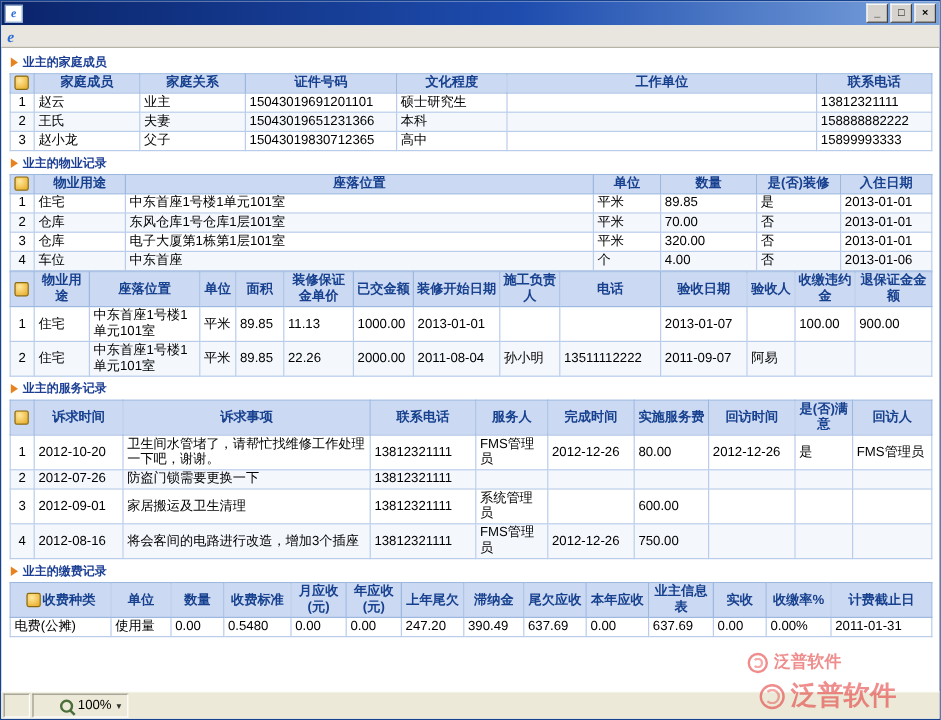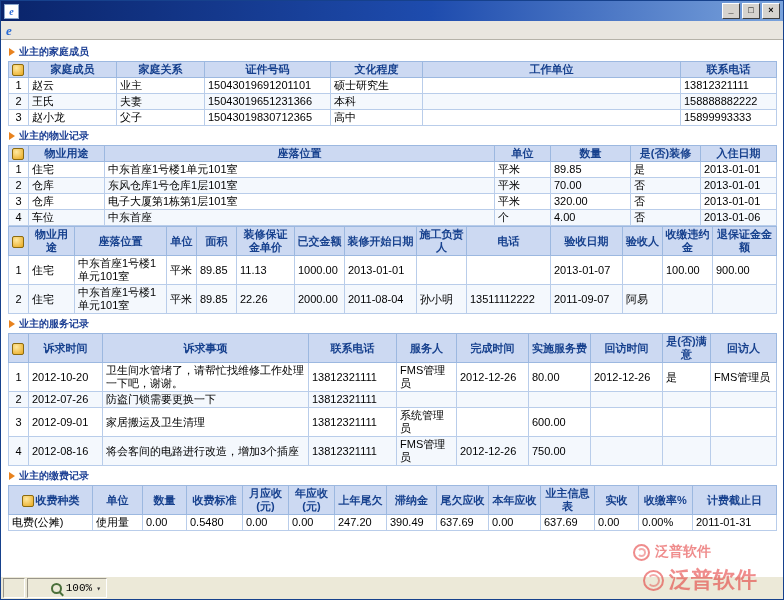--- a/index.html
+++ b/index.html
@@ -51,31 +51,31 @@
     border:1px solid #8a6a10;border-radius:2px;}
   th .mini-icon{margin-right:2px;}
   
   .statusbar{flex:0 0 auto;height:20px;background:#ece9d8;border-top:1px solid #fff;
     display:flex;align-items:stretch;gap:2px;padding:1px 2px;font-size:11px;color:#000;}
   .sb-panel{border:1px solid;border-color:#9a968a #fff #fff #9a968a;
     display:flex;align-items:center;gap:4px;padding:0 5px;box-sizing:border-box;}
   .sb-status{flex:1;}
   .sb-spacer{width:22px;}
   .sb-zone{width:112px;}
-  .sb-zoom{width:80px;justify-content:flex-end;cursor:pointer;font-family:Liberation Mono, monospace;}
+  .sb-zoom{width:80px;justify-content:flex-end;cursor:pointer;}
   .globe-icon{width:11px;height:11px;border-radius:50%;flex:0 0 auto;
     background:radial-gradient(circle at 35% 30%,#bfe6ff,#2f8fd6 55%,#1b5fa0);
     box-shadow:inset 0 0 2px #0a3a66;}
   .mag-icon{position:relative;width:7px;height:7px;border:2px solid #4a6f3a;border-radius:50%;
     display:inline-block;flex:0 0 auto;}
   .mag-icon::after{content:"";position:absolute;right:-4px;bottom:-3px;width:5px;height:2px;
     background:#4a6f3a;transform:rotate(45deg);}
   .caret{font-size:8px;color:#333;}
   
-  .watermark{position:absolute;right:26px;bottom:4px;z-index:10;pointer-events:none;
+  .watermark{position:absolute;right:36px;bottom:4px;z-index:10;pointer-events:none;
     color:rgba(225,45,45,.55);margin-top:14px;}
   .wm-row{display:flex;align-items:center;justify-content:flex-end;gap:5px;font-weight:bold;}
   .wm-small{font-size:14px;margin:0 46px 4px 0;}
   .wm-big{font-size:22px;}
   .wm-logo{width:13px;height:13px;border:2px solid rgba(225,45,45,.55);border-radius:50%;
     position:relative;flex:0 0 auto;}
   .wm-logo::after{content:"";position:absolute;inset:2px;border-radius:50%;
     border:2px solid rgba(225,45,45,.4);border-left-color:transparent;}
   .wm-big .wm-logo{width:17px;height:17px;}
 </style>

